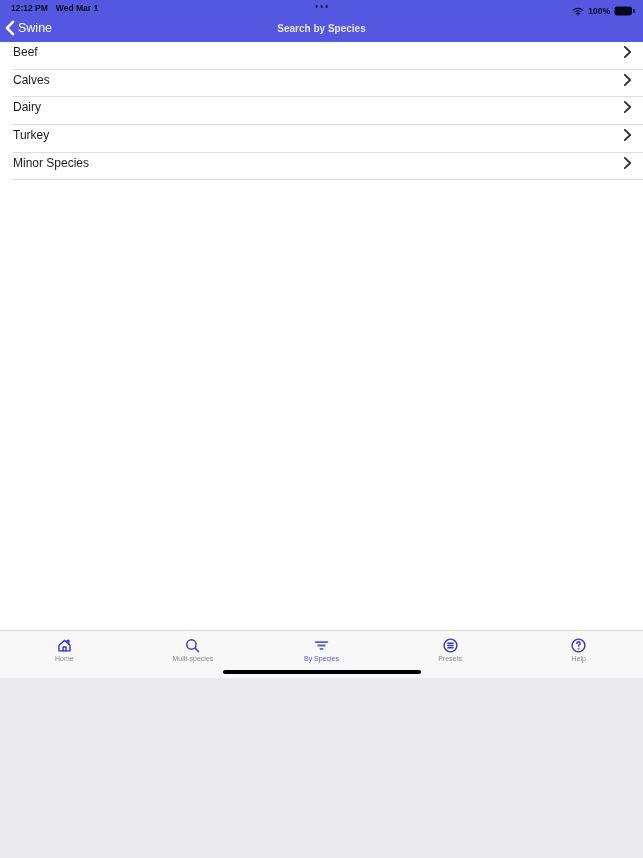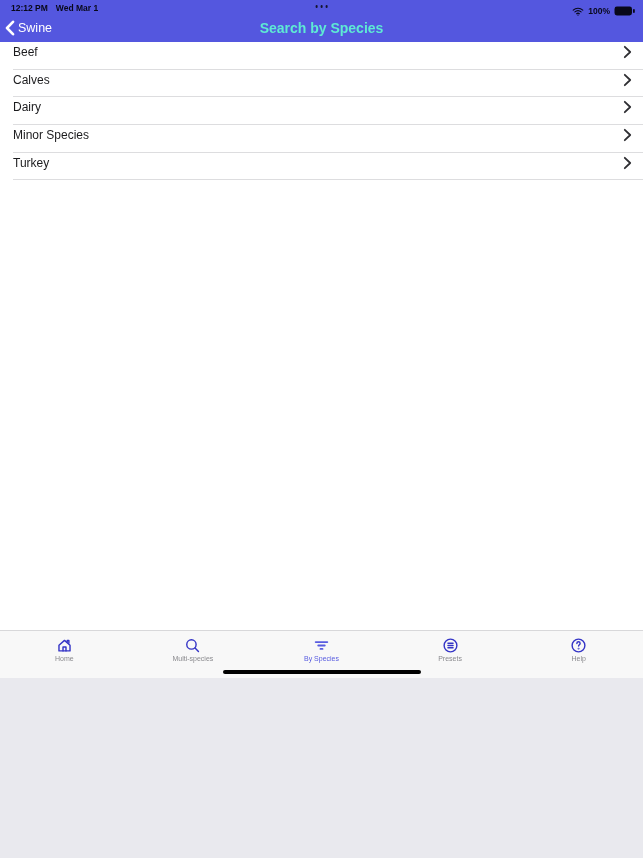--- a/index.html
+++ b/index.html
@@ -74,22 +74,22 @@
     align-items: center;
     gap: 3px;
     color: #ffffff;
     font-size: 12.5px;
     cursor: pointer;
   }
   .nav-title {
     position: absolute;
     left: 50%; top: 50%;
     transform: translate(-50%, -50%);
-    color: #5eead4;
-    font-size: 14px;
+    color: #e5e5e5;
+    font-size: 10px;
     font-weight: 700;
     white-space: nowrap;
   }
 
   
   .species-list { position: absolute; top: 42px; left: 0; right: 0; }
   .row {
     position: relative;
     height: 27.7px;
     display: flex;
@@ -215,30 +215,30 @@
     <div class="row">
       <span class="row-label">Dairy</span>
       <span class="row-chevron">
         <svg width="9" height="14" viewBox="0 0 9 14" fill="none" stroke="#2e2e32" stroke-width="1.8" stroke-linecap="round" stroke-linejoin="round">
             <path d="M1.8 1.8 L7.2 7 L1.8 12.2"></path>
           </svg>
       </span>
       <span class="row-sep"></span>
     </div>
     <div class="row">
+      <span class="row-label">Turkey</span>
+      <span class="row-chevron">
+        <svg width="9" height="14" viewBox="0 0 9 14" fill="none" stroke="#2e2e32" stroke-width="1.8" stroke-linecap="round" stroke-linejoin="round">
+            <path d="M1.8 1.8 L7.2 7 L1.8 12.2"></path>
+          </svg>
+      </span>
+      <span class="row-sep"></span>
+    </div>
+    <div class="row">
       <span class="row-label">Minor Species</span>
-      <span class="row-chevron">
-        <svg width="9" height="14" viewBox="0 0 9 14" fill="none" stroke="#2e2e32" stroke-width="1.8" stroke-linecap="round" stroke-linejoin="round">
-            <path d="M1.8 1.8 L7.2 7 L1.8 12.2"></path>
-          </svg>
-      </span>
-      <span class="row-sep"></span>
-    </div>
-    <div class="row">
-      <span class="row-label">Turkey</span>
       <span class="row-chevron">
         <svg width="9" height="14" viewBox="0 0 9 14" fill="none" stroke="#2e2e32" stroke-width="1.8" stroke-linecap="round" stroke-linejoin="round">
             <path d="M1.8 1.8 L7.2 7 L1.8 12.2"></path>
           </svg>
       </span>
       <span class="row-sep"></span>
     </div>
   </div>
 
   <div class="tab-bar">

